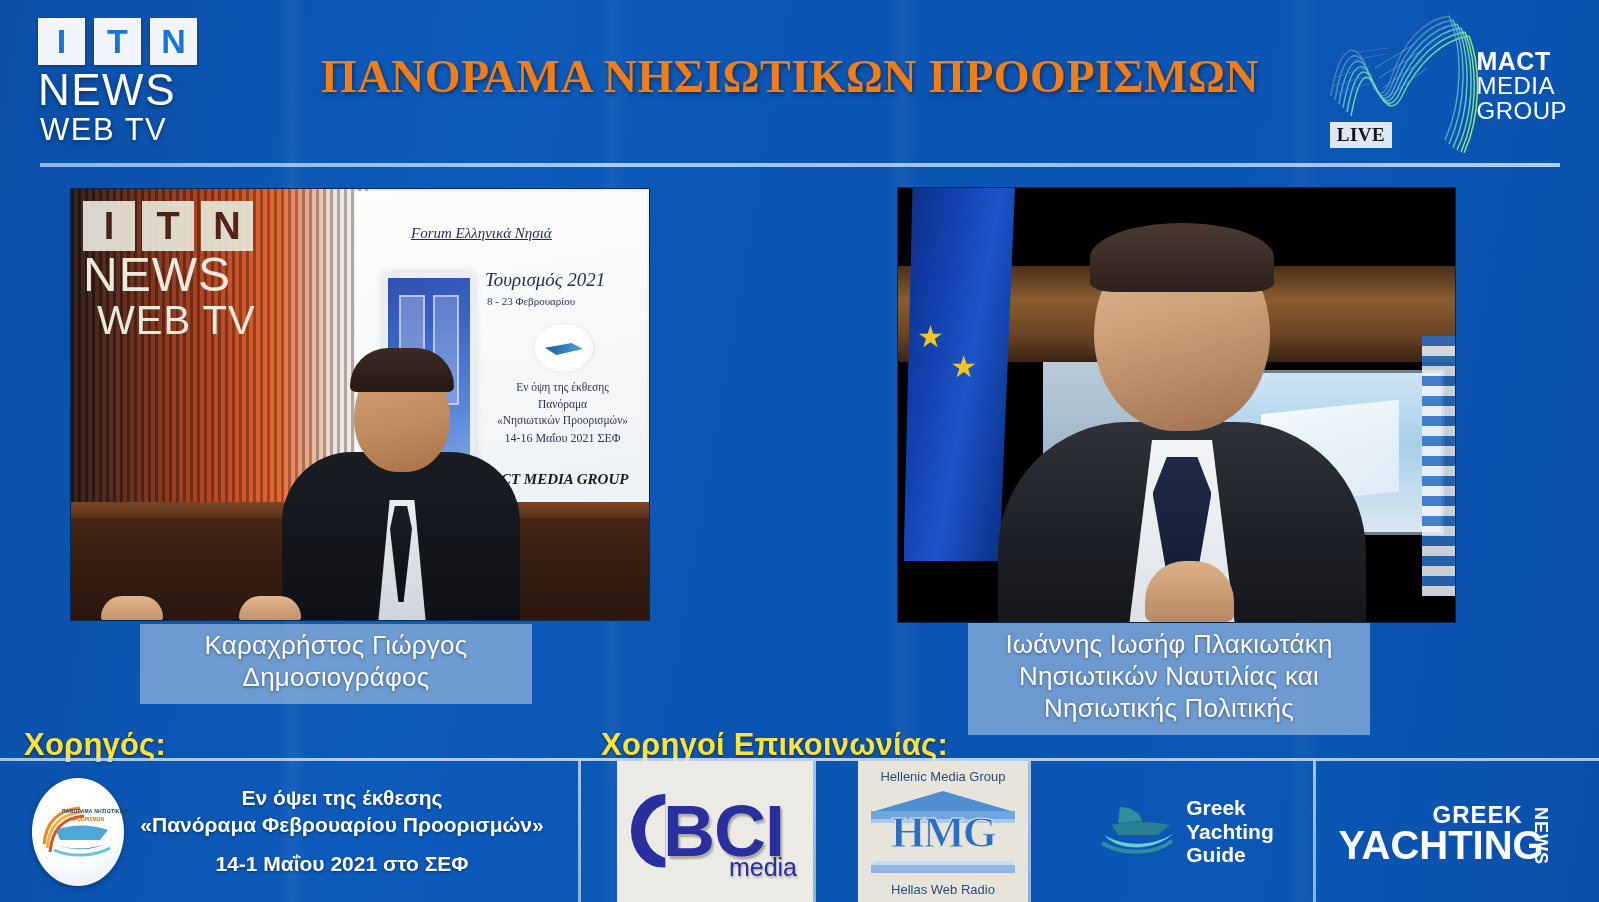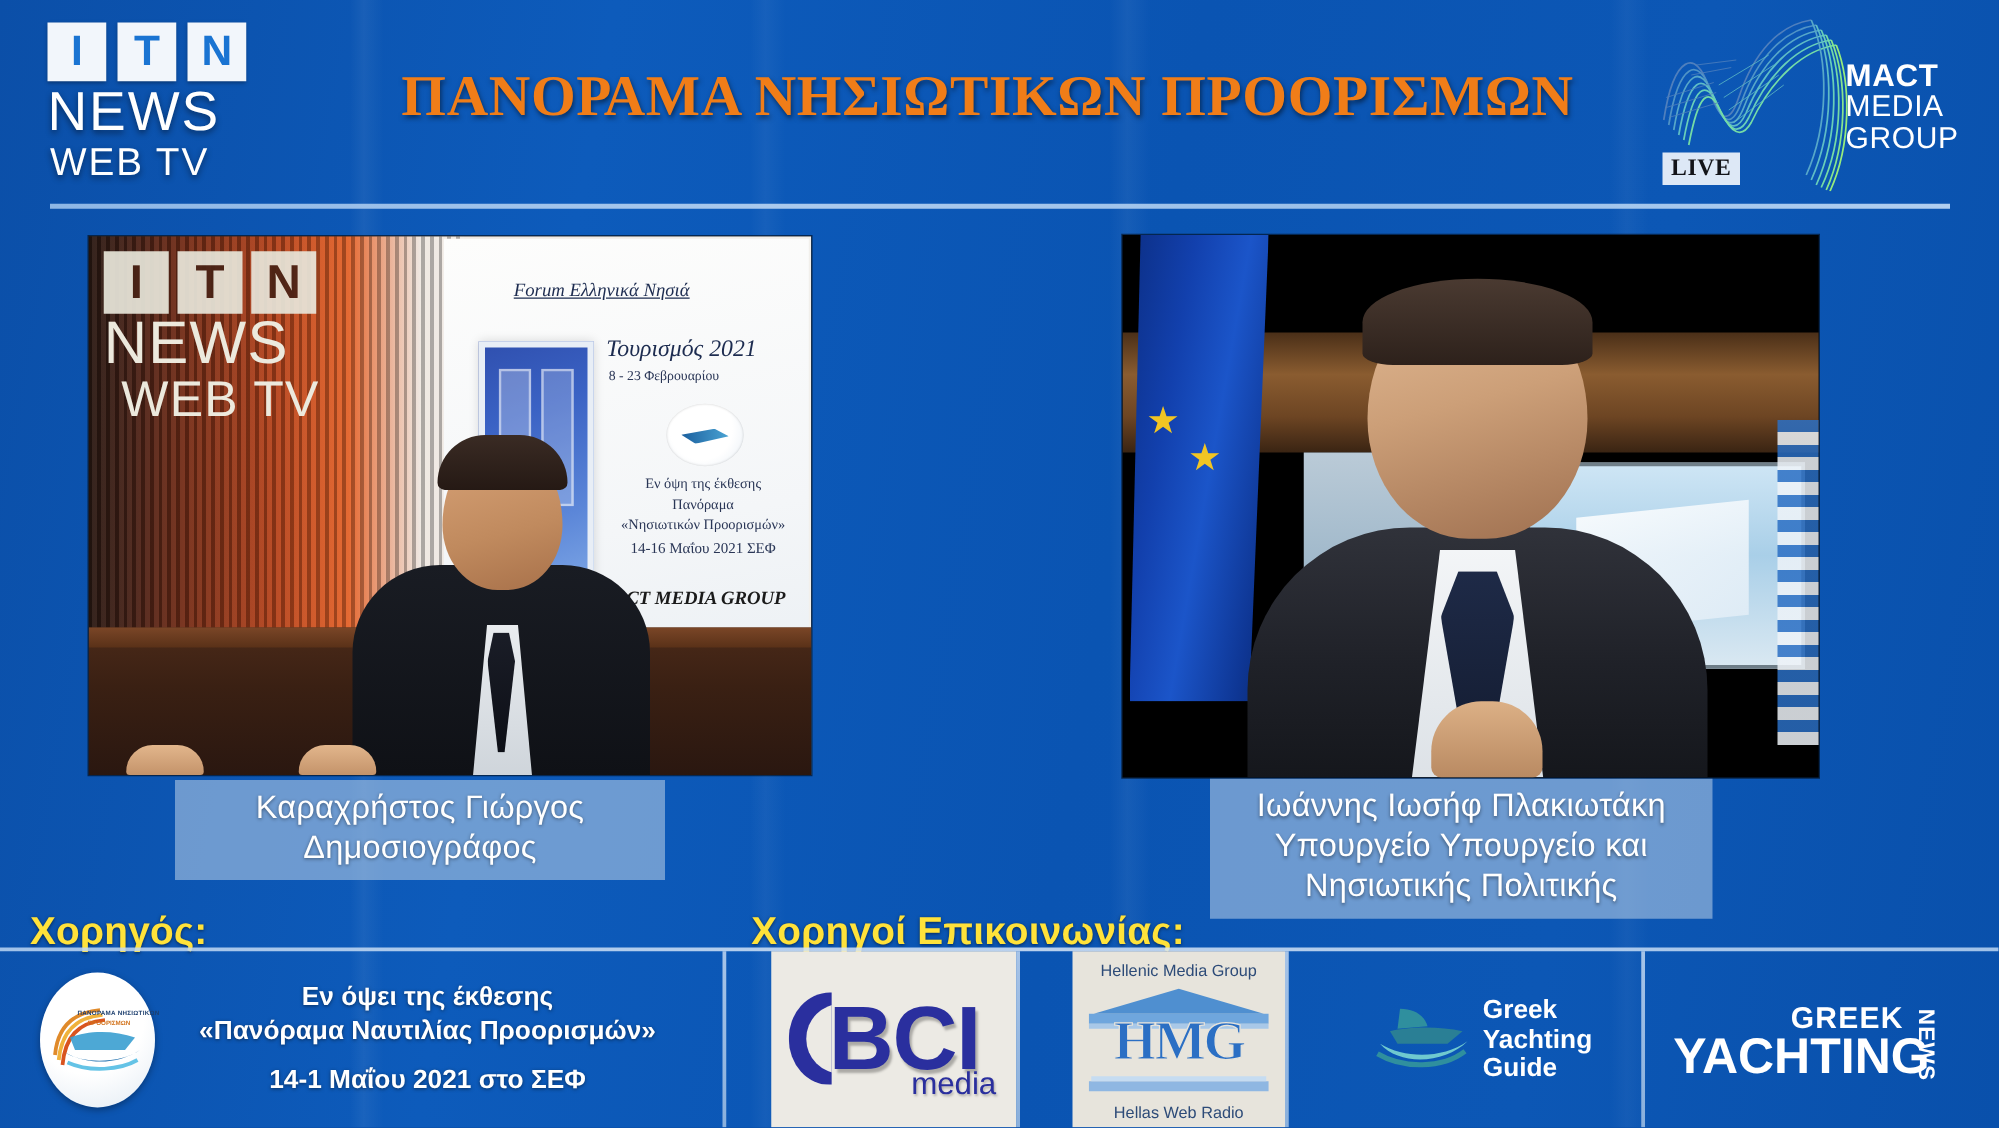--- a/index.html
+++ b/index.html
@@ -417,21 +417,21 @@
     </div>
   </div>
 
   <div class="lower-third" id="lt-left">
     <div>Καραχρήστος Γιώργος</div>
     <div>Δημοσιογράφος</div>
   </div>
 
   <div class="lower-third" id="lt-right">
     <div>Ιωάννης Ιωσήφ Πλακιωτάκη</div>
-    <div>Υπουργείο Υπουργείο και</div>
+    <div>Νησιωτικών Ναυτιλίας και</div>
     <div>Νησιωτικής Πολιτικής</div>
   </div>
 
   <div class="sponsor-label" id="sponsor-label-1">Χορηγός:</div>
   <div class="sponsor-label" id="sponsor-label-2">Χορηγοί Επικοινωνίας:</div>
   <div id="band-line"></div>
 
   <div id="sponsor-band">
 
     <div class="band-cell" id="cell-main">
@@ -442,21 +442,21 @@
           <path d="M10 52 C12 30 22 18 44 16" fill="none" stroke="#d9541f" stroke-width="3"></path>
           <path d="M16 30 C30 24 52 24 68 30 L60 40 L20 40 Z" fill="#3a9ed0" opacity="0.9"></path>
           <path d="M12 42 C30 52 54 52 72 40 C58 50 28 52 12 42 Z" fill="#1d6fae"></path>
           <path d="M14 50 C32 58 56 56 70 48" fill="none" stroke="#64c3e6" stroke-width="3"></path>
         </svg>
         <div id="pnp-txt">ΠΑΝΟΡΑΜΑ ΝΗΣΙΩΤΙΚΩΝ</div>
         <div id="pnp-txt2">ΠΡΟΟΡΙΣΜΩΝ</div>
       </div>
       <div id="cell-main-text">
         <span>Εν όψει της έκθεσης</span><br>
-        <span>«Πανόραμα Ναυτιλίας Προορισμών»</span>
+        <span>«Πανόραμα Φεβρουαρίου Προορισμών»</span>
         <span class="ln3">14-1 Μαΐου 2021 στο ΣΕΦ</span>
       </div>
     </div>
 
     <div class="band-div"></div>
     <div style="width:36px"></div>
 
     <div class="band-cell" id="cell-bci">
       <div id="bci-wrap">
         <div id="bci-crescent"></div>

